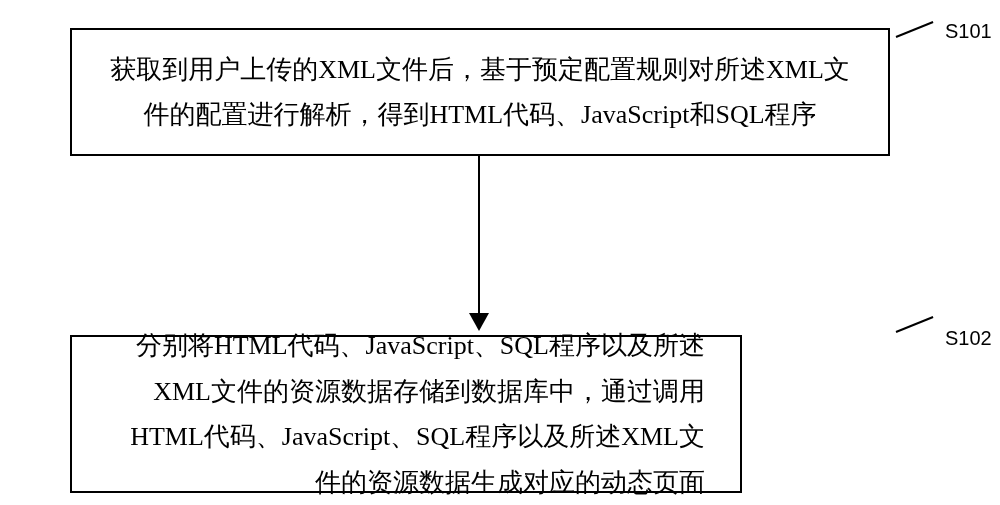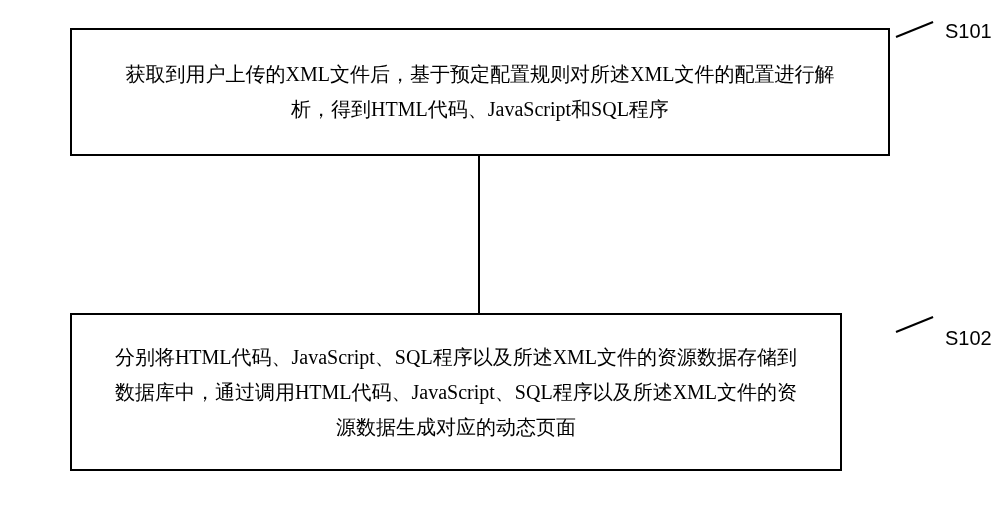--- a/index.html
+++ b/index.html
@@ -19,38 +19,39 @@
       top: 20px;
       left: 70px;
       width: 860px;
       height: 465px;
     }
     .step-box {
       border: 2px solid #000000;
       background: #ffffff;
       padding: 22px 35px;
       text-align: center;
-      font-size: 20px;
+      font-size: 26px;
       line-height: 1.75;
       color: #000000;
       position: relative;
     }
     .step-box-1 {
       position: absolute;
       top: 8px;
       left: 0;
       width: 820px;
       height: 128px;
     }
     .step-box-2 {
       position: absolute;
-      top: 293px;
+      top: 315px;
       left: 0;
-      width: 772px;
+      width: 672px;
       height: 158px;
+      text-align: right;
     }
     .step-label {
       position: absolute;
       font-size: 20px;
       color: #000000;
       font-family: Liberation Sans, sans-serif;
     }
     .label-1 {
       top: 0px;
       left: 875px;

